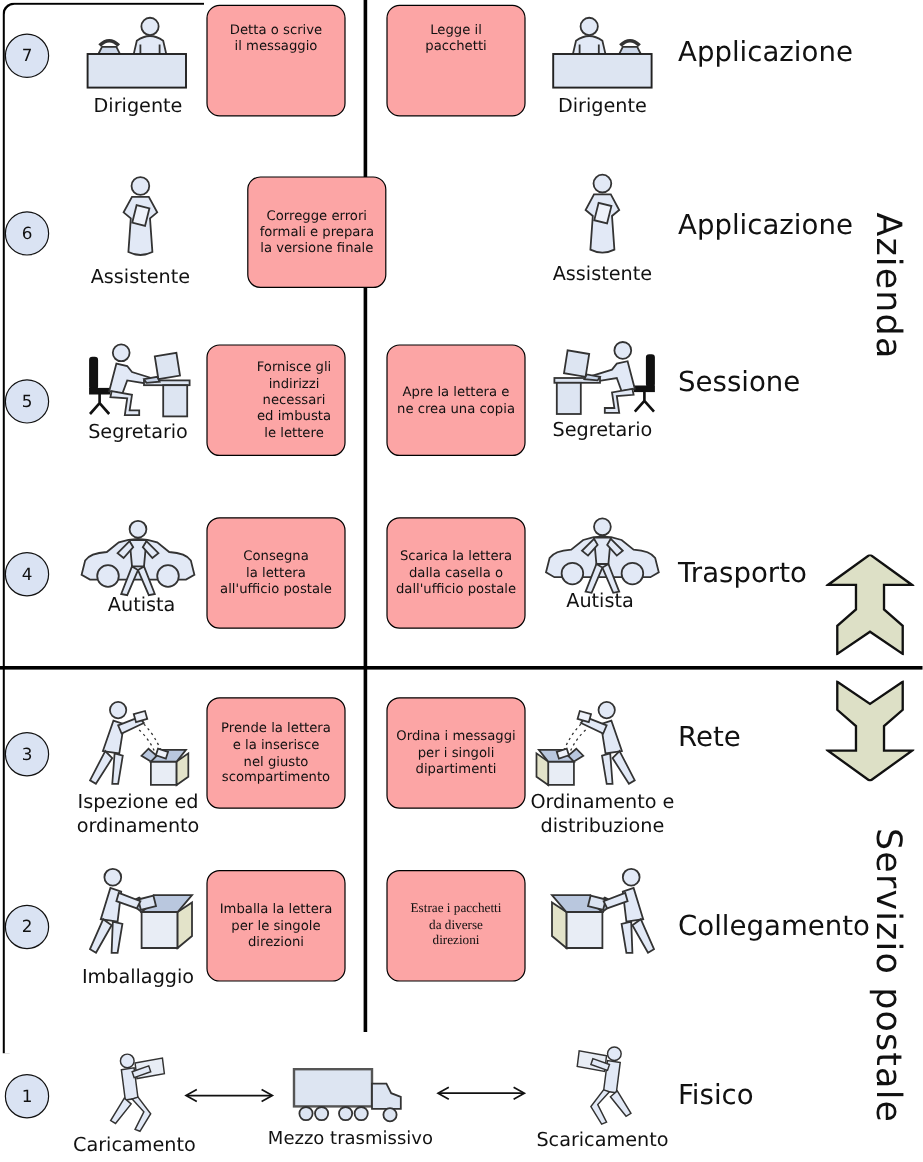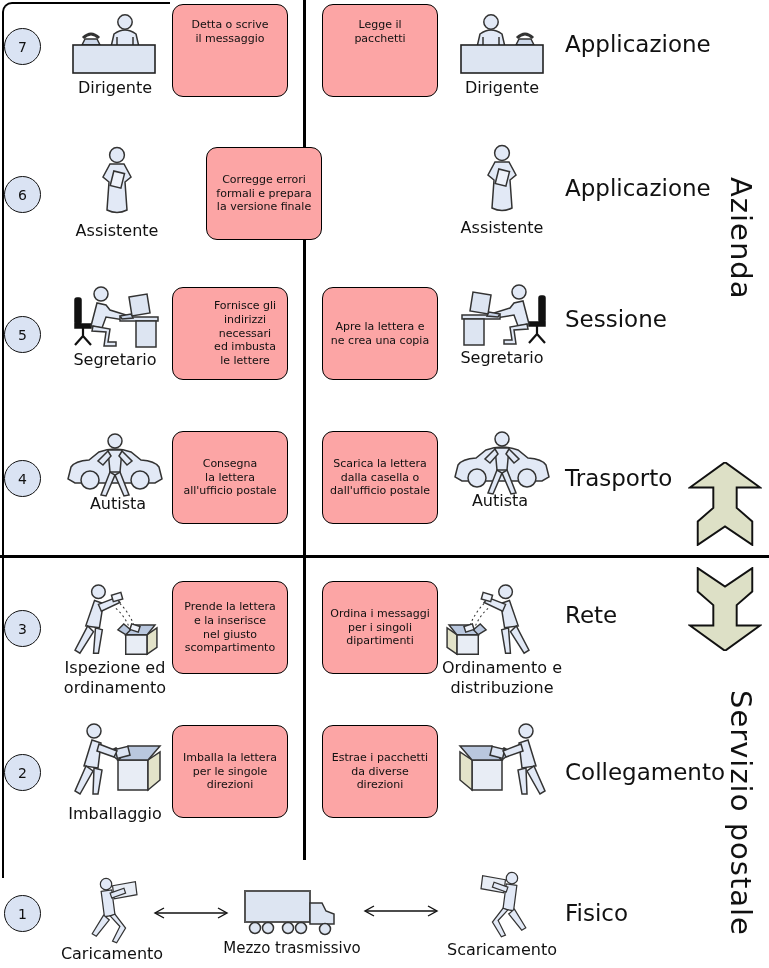--- a/index.html
+++ b/index.html
@@ -81,21 +81,21 @@
   <div class="box top-align" style="left:322px;top:4px;">Legge il
 pacchetti</div>
   <div class="box" style="left:322px;top:287px;">Apre la lettera e
 ne crea una copia</div>
   <div class="box" style="left:322px;top:431px;">Scarica la lettera
 dalla casella o
 dall'ufficio postale</div>
   <div class="box" style="left:322px;top:581px;">Ordina i messaggi
 per i singoli
 dipartimenti</div>
-  <div class="box" style="left:322px;top:725px;">Estrae i pacchetti
+  <div class="box" style="left:322px;top:725px;font-family:Liberation Serif, serif;">Estrae i pacchetti
 da diverse
 direzioni</div>
 
   <div class="abs" style="left:70px;top:12px;width:88px;height:66px;">
     <svg viewBox="0 0 88 66">
       <g stroke="#333" stroke-width="1.5" fill="#e2e9f6">
         <circle cx="55" cy="10" r="7.2"></circle>
         <path d="M41,35 L44,22 Q55,14 66,22 L69,35 Z"></path>
         <path d="M47,25 V35 M63,25 V35" fill="none"></path>
         <path d="M12,33 L15,27 L27,27 L30,33 Z" fill="#cdd8ea"></path>

